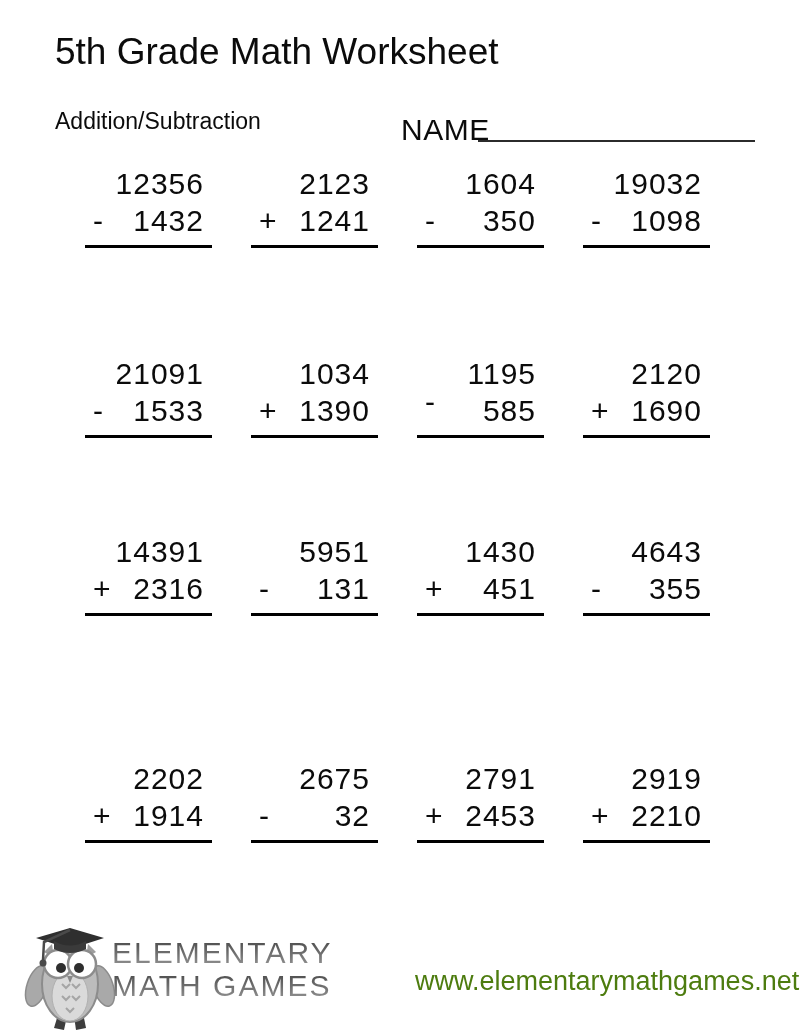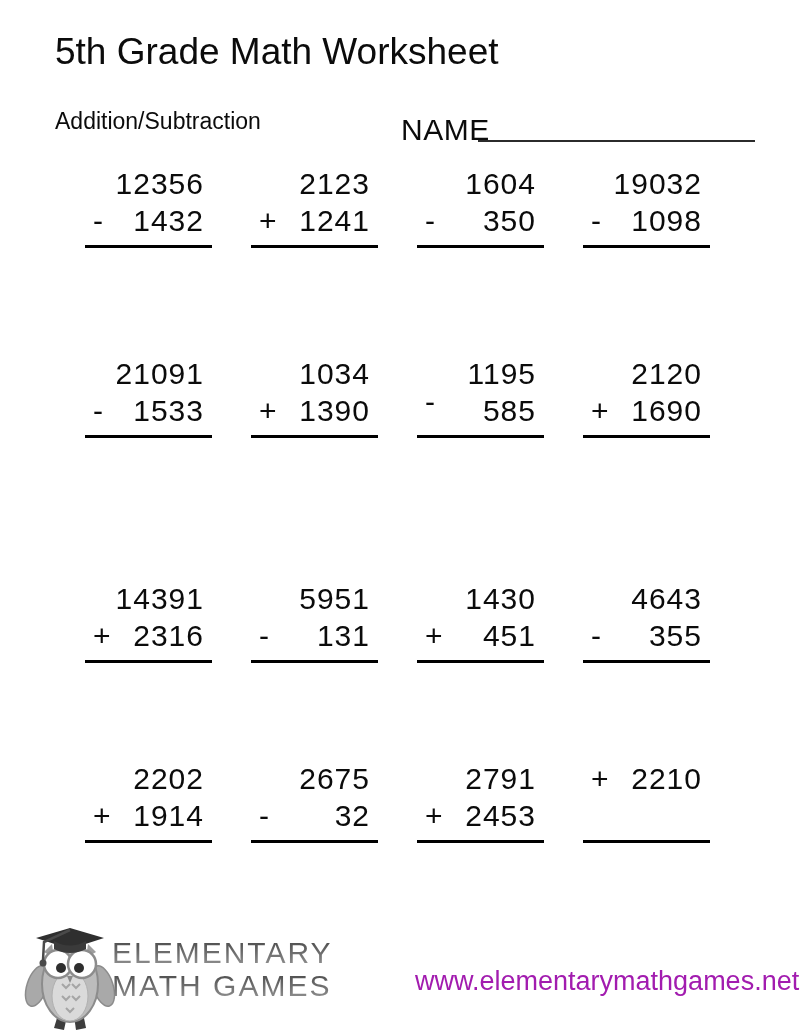--- a/index.html
+++ b/index.html
@@ -38,21 +38,21 @@
   }
   
   .prow {
     position: absolute; left: 85px; width: 625px;
     display: grid;
     grid-template-columns: repeat(4, 127px);
     column-gap: 39px;
   }
   .prow-1 { top: 165px; }
   .prow-2 { top: 355px; }
-  .prow-3 { top: 580px; }
+  .prow-3 { top: 533px; }
   .prow-4 { top: 760px; }
   .problem {
     border-bottom: 3px solid #000000;
     font-size: 30px;
     letter-spacing: 1px;
   }
   .p-top {
     text-align: right;
     padding-right: 8px;
     line-height: 37px;
@@ -78,21 +78,21 @@
     white-space: nowrap;
   }
   .logo-line {
     background: linear-gradient(var(--logo-dark, #3f3f3f), var(--logo-light, #9a9a9a));
     -webkit-background-clip: text;
     background-clip: text;
     color: transparent;
   }
   .site-url {
     position: absolute; left: 415px; top: 966px;
-    font-size: 27px; color: #a21caf;
+    font-size: 27px; color: #4d7c0f;
     white-space: nowrap;
   }
 </style>
 </head>
 <body>
 
 <div class="page">
 
   <div class="title">5th Grade Math Worksheet</div>
   <div class="subtitle">Addition/Subtraction</div>
@@ -208,20 +208,21 @@
       </div>
     </div>
     <div class="problem">
       <div class="p-top">2791</div>
       <div class="p-bottom">
         <span class="op">+</span>
         <span>2453</span>
       </div>
     </div>
     <div class="problem">
+      <div class="p-top">2919</div>
       <div class="p-bottom">
         <span class="op">+</span>
         <span>2210</span>
       </div>
     </div>
   </div>
 
   <div class="owl-wrap">
     <svg width="92" height="110" viewBox="0 0 92 110" xmlns="http://www.w3.org/2000/svg">
 

